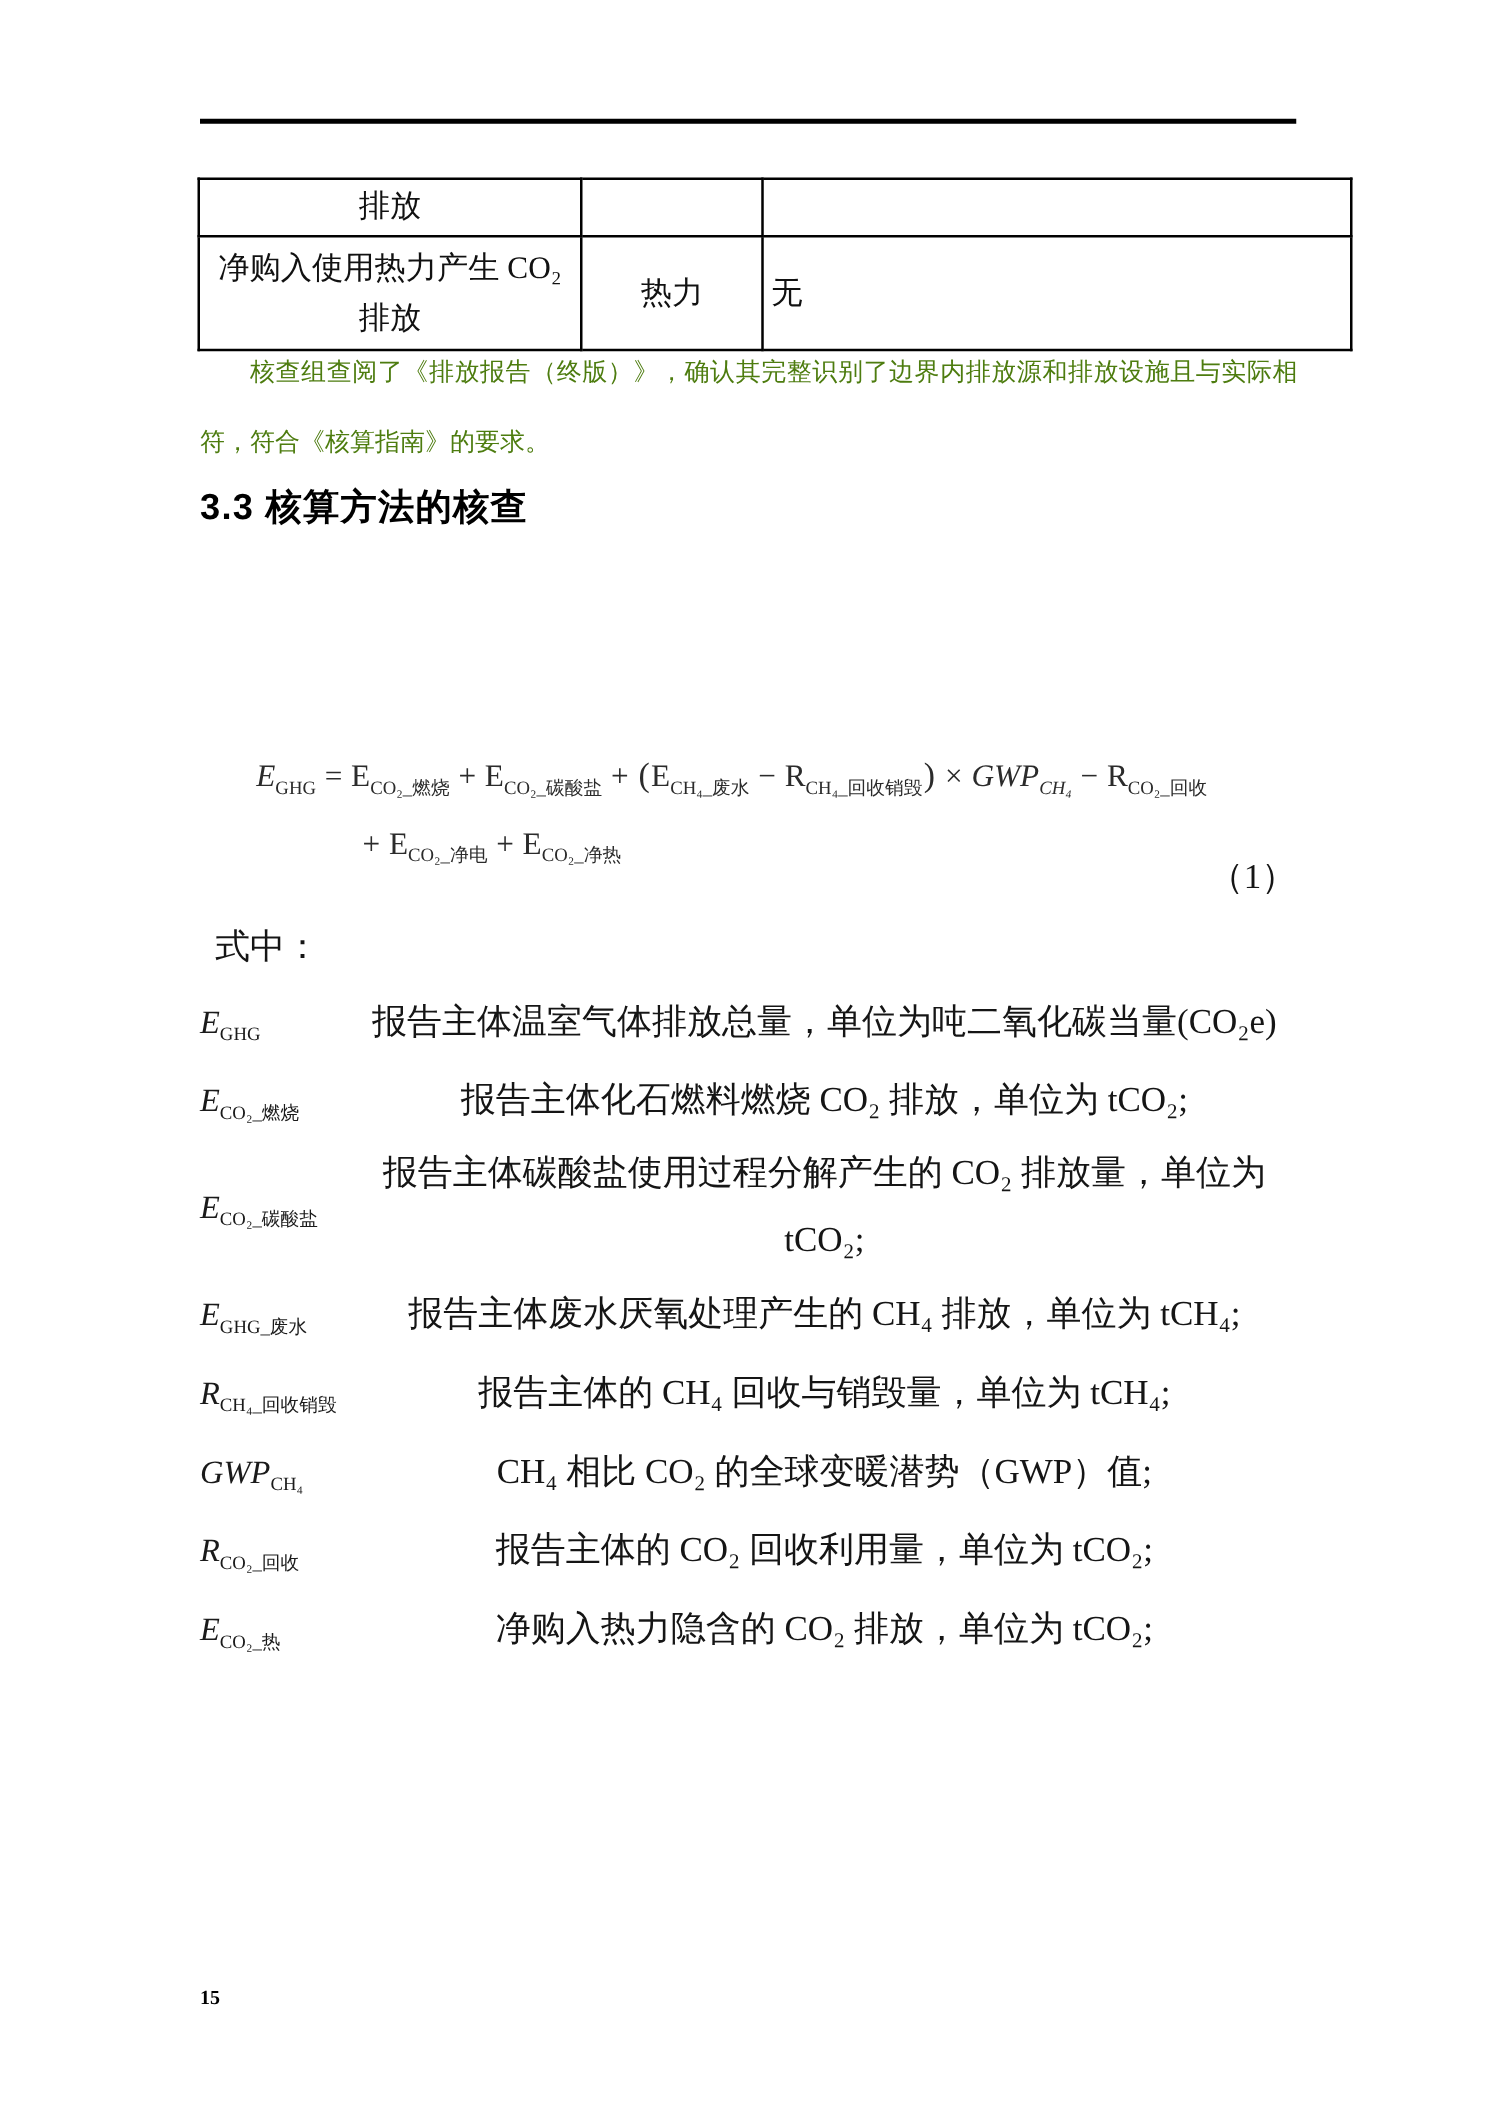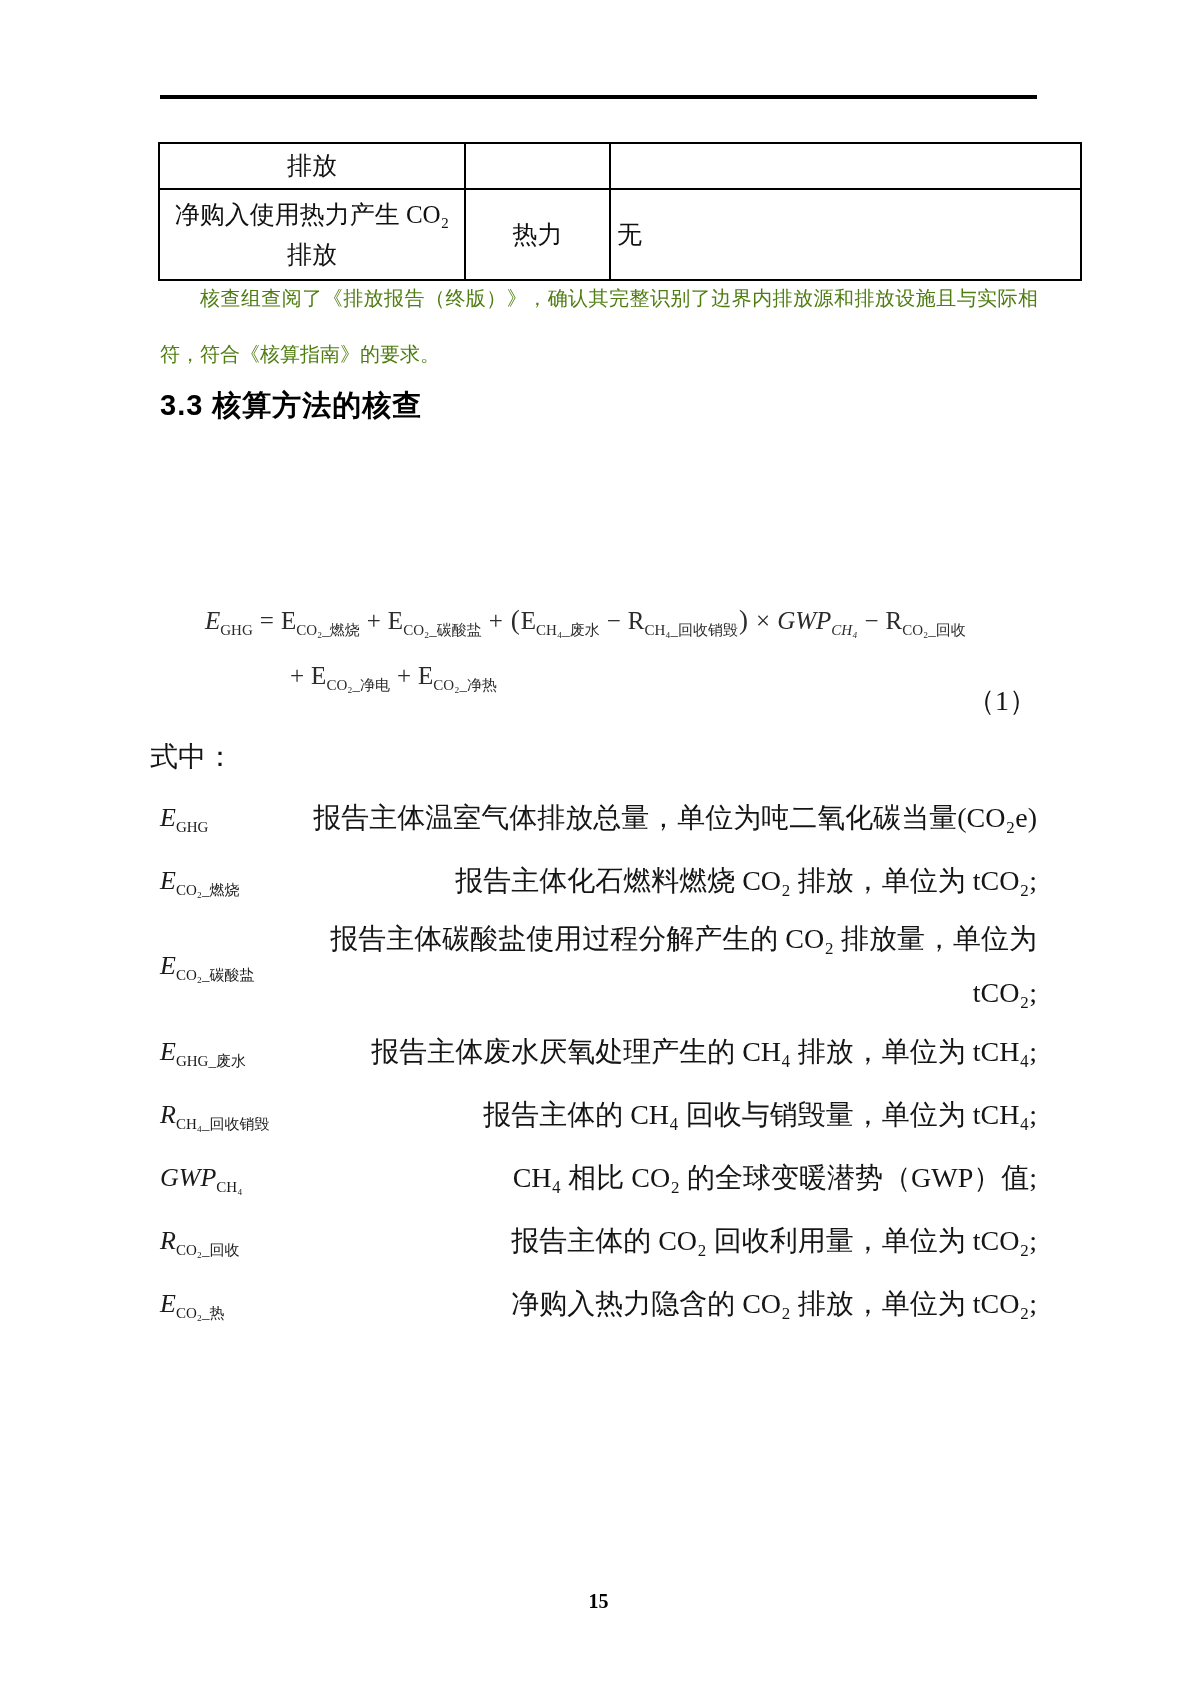--- a/index.html
+++ b/index.html
@@ -41,32 +41,32 @@
   .f-line2{margin-left:78px;margin-top:12px;}
   .f-op{margin:0 7px;}
   .f-txt{margin:0 1px;font-size:27px;}
   .sym{white-space:nowrap;}
   .sym-main{font-style:normal;}
   .sym-main.it{font-style:italic;}
   .sym sub{font-size:15px;line-height:0;letter-spacing:0;}
   .sym sub.it{font-style:italic;}
 
   #eq-num{position:absolute;left:160px;top:682px;width:877px;text-align:right;font-size:28px;color:#151515;}
-  #where{position:absolute;left:150px;top:738px;font-size:28px;color:#151515;}
+  #where{position:absolute;left:172px;top:738px;font-size:28px;color:#151515;}
 
   
   #defs{position:absolute;left:160px;top:786px;width:877px;}
   .def-row{display:grid;grid-template-columns:122px 1fr;align-items:center;min-height:63px;}
   .def-sym{font-size:26px;color:#1a1a1a;}
   .def-sym .sym-main{font-style:italic;}
   .def-sym sub{font-size:15px;}
-  .def-desc{font-size:28px;line-height:54px;color:#151515;text-align:right;}
+  .def-desc{font-size:28px;line-height:54px;color:#151515;text-align:center;}
 
-  #page-num{position:absolute;left:160px;top:1590px;width:877px;text-align:center;
-    font-size:20px;font-weight:700;color:#000;}
+  #page-num{position:absolute;left:160px;top:1590px;width:877px;
+    font-size:16px;font-weight:700;color:#000;}
 </style>
 </head>
 <body>
 
 <div id="page">
 
   <div class="rule-top"></div>
 
   <table class="emis">
     <tbody>

